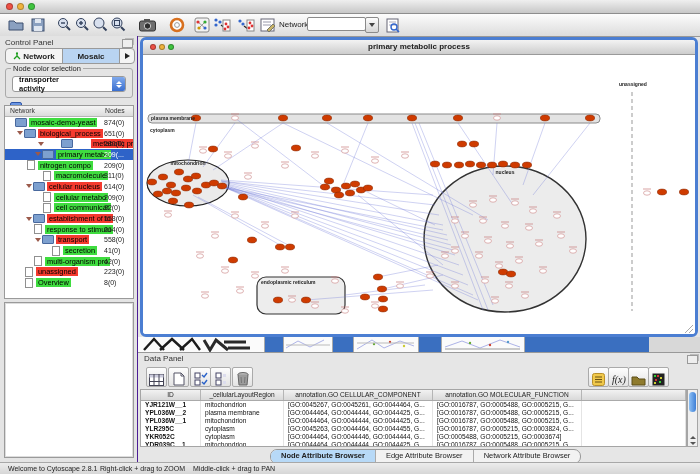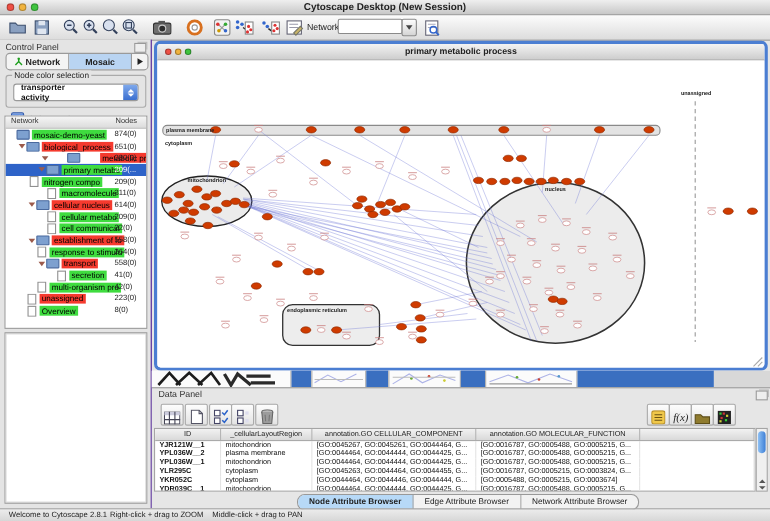--- a/index.html
+++ b/index.html
@@ -85,21 +85,20 @@
 </style>
 </head>
 <body>
 
 <div id="app">
 
   <div class="abs" id="titlebar">
     <span class="tl r" style="left:6px"></span>
     <span class="tl y" style="left:17px"></span>
     <span class="tl g" style="left:28px"></span>
-    <div class="abs" id="win-title">Cytoscape Desktop (New Session)</div>
   </div>
 
   <div class="abs" id="toolbar">
     <span class="tbtn" style="left:7px">
         <svg width="16" height="14">
           <path d="M1,12 L1,3 L6,3 L8,5 L15,5 L15,12 Z" fill="#8aa0c0" stroke="#3c4f6e"></path>
         </svg>
       </span>
     <span class="tbtn" style="left:29px">
         <svg width="14" height="14">

